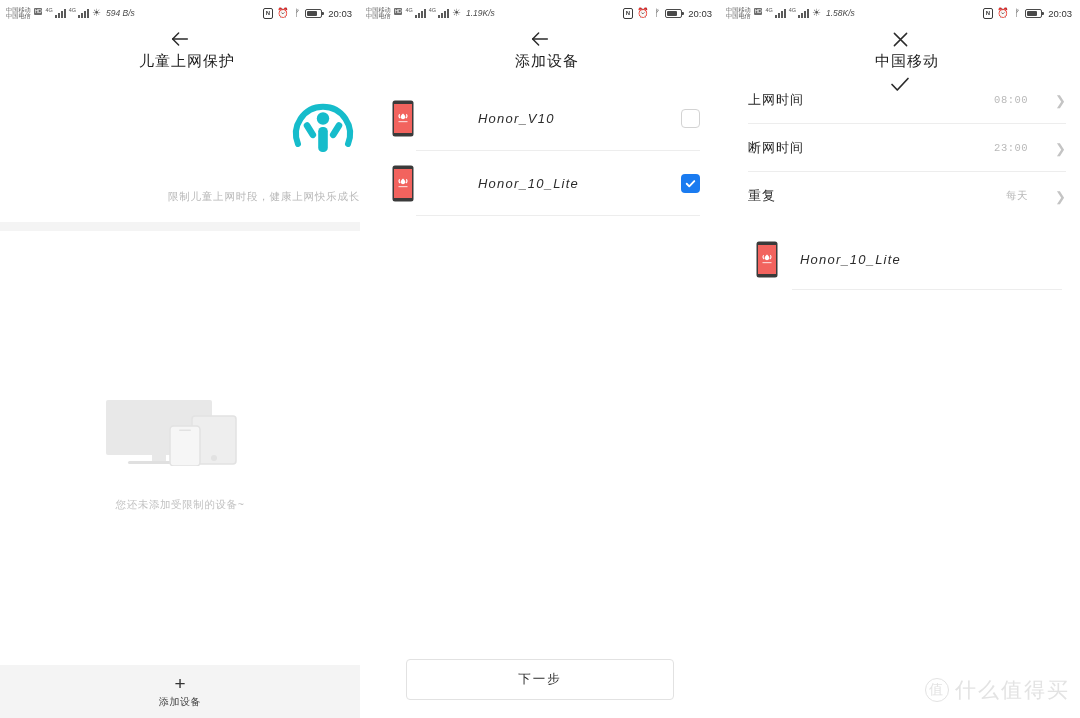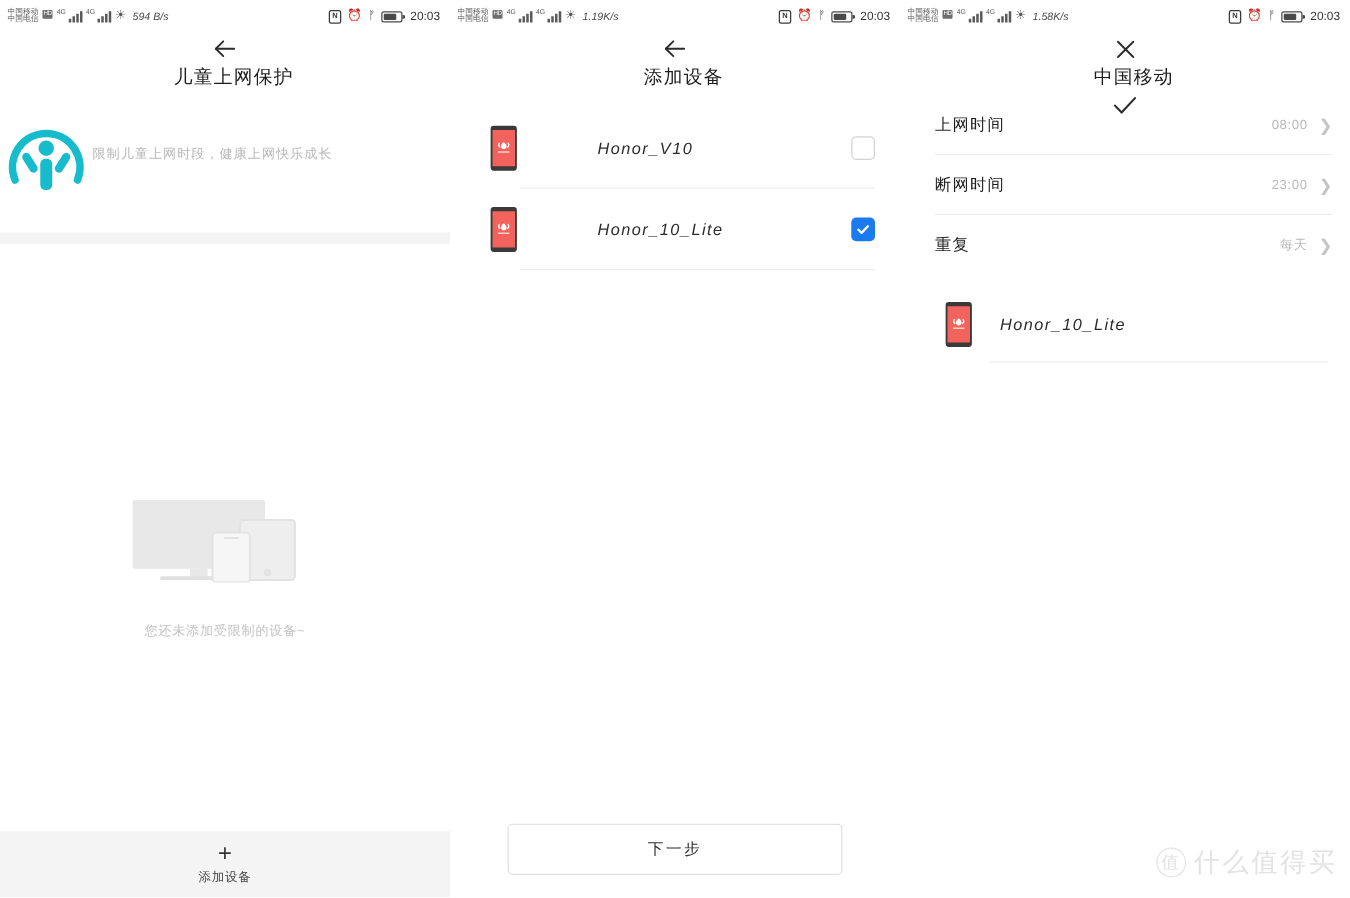--- a/index.html
+++ b/index.html
@@ -58,21 +58,21 @@
   .appbar { height: 46px; display: flex; align-items: center; padding: 0 14px; flex-direction: column; }
   .back-arrow, .close-x, .confirm-check {
     width: 26px; height: 26px; display: flex; align-items: center;
     justify-content: center; color: #2b2b2b; flex: none;
   }
   .back-arrow svg, .close-x svg, .confirm-check svg { display: block; }
   .apptitle { font-size: 15px; color: #1c1c1c; margin-left: 14px; letter-spacing: 1px; }
   .spacer { flex: 1; }
 
   
-  .hero { display: flex; flex-direction: row; align-items: flex-start; padding-top: 22px; }
+  .hero { display: flex; flex-direction: column; align-items: flex-end; padding-top: 22px; }
   .hero-icon { width: 74px; height: 74px; }
   .hero-sub { margin-top: 22px; font-size: 10.5px; color: #b8b8b8; letter-spacing: 0.8px; }
   .band { margin-top: 18px; height: 9px; background: #f4f4f4; width: 100%; }
 
   
   .empty {
     position: absolute; top: 398px; left: 0; width: 100%;
     display: flex; flex-direction: column; align-items: center;
   }
   .empty-art { width: 160px; height: 68px; }
@@ -122,21 +122,21 @@
   .setlist { margin-top: 4px; }
   .setrow {
     height: 48px; display: flex; align-items: center;
     padding: 0 14px 0 28px; position: relative;
   }
   .setrow .hr {
     position: absolute; left: 28px; right: 14px; bottom: 0;
     height: 1px; background: #ededed;
   }
   .set-label { font-size: 13px; color: #1f1f1f; letter-spacing: 1px; flex: 1; }
-  .set-value { font-size: 10.5px; color: #b9b9b9; letter-spacing: 0.5px; margin-right: 9px; }
+  .set-value { font-size: 10.5px; color: #b9b9b9; letter-spacing: 0.5px; margin-right: 27px; font-family: Liberation Mono, monospace; }
   .chev { color: #c4c4c4; font-size: 13px; line-height: 13px; font-weight: 300; }
   .p3-dev {
     display: flex; align-items: center; height: 62px;
     padding: 0 14px 0 36px; position: relative; margin-top: 8px;
   }
   .p3-dev .hr {
     position: absolute; left: 72px; right: 18px; bottom: 0;
     height: 1px; background: #ededed;
   }
 

